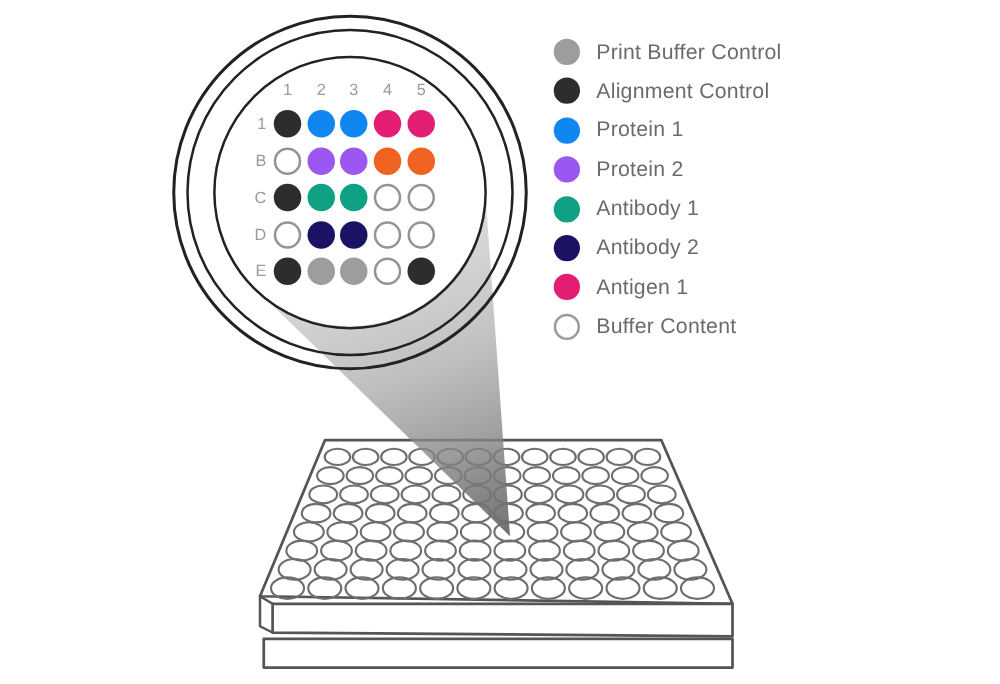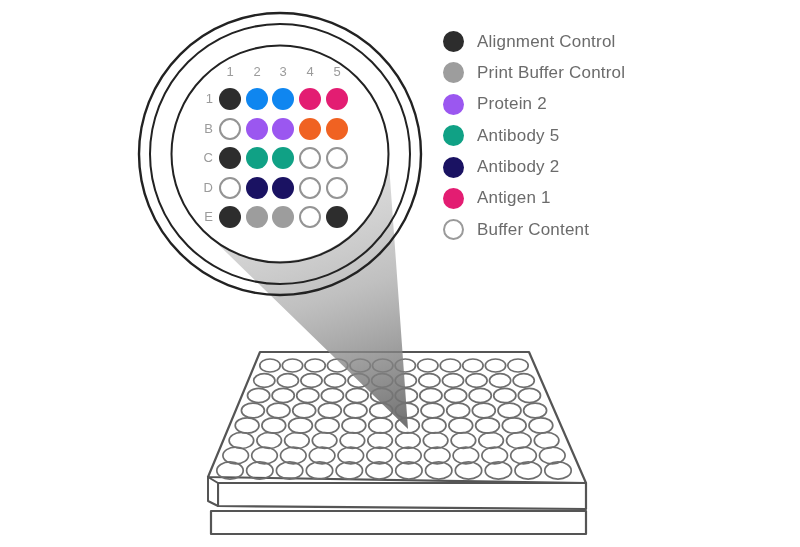--- a/index.html
+++ b/index.html
@@ -187,34 +187,38 @@
       <div class="spot outlined" style="left: 326px; top: 176.5px;"></div>
       <div class="spot" style="background: rgb(45, 45, 45); left: 219px; top: 206px;"></div>
       <div class="spot" style="background: rgb(157, 157, 157); left: 246px; top: 206px;"></div>
       <div class="spot" style="background: rgb(157, 157, 157); left: 272px; top: 206px;"></div>
       <div class="spot outlined" style="left: 299px; top: 206px;"></div>
       <div class="spot" style="background: rgb(45, 45, 45); left: 326px; top: 206px;"></div>
     </div>
 
   <div class="legend" id="legend">
       <div class="legend-item">
+        <span class="legend-swatch" style="background: rgb(157, 157, 157);"></span>
+        <span class="legend-label">Print Buffer Control</span>
+      </div>
+      <div class="legend-item">
         <span class="legend-swatch" style="background: rgb(45, 45, 45);"></span>
         <span class="legend-label">Alignment Control</span>
       </div>
       <div class="legend-item">
-        <span class="legend-swatch" style="background: rgb(157, 157, 157);"></span>
-        <span class="legend-label">Print Buffer Control</span>
+        <span class="legend-swatch" style="background: rgb(15, 134, 240);"></span>
+        <span class="legend-label">Protein 1</span>
       </div>
       <div class="legend-item">
         <span class="legend-swatch" style="background: rgb(155, 87, 240);"></span>
         <span class="legend-label">Protein 2</span>
       </div>
       <div class="legend-item">
         <span class="legend-swatch" style="background: rgb(16, 161, 133);"></span>
-        <span class="legend-label">Antibody 5</span>
+        <span class="legend-label">Antibody 1</span>
       </div>
       <div class="legend-item">
         <span class="legend-swatch" style="background: rgb(26, 18, 98);"></span>
         <span class="legend-label">Antibody 2</span>
       </div>
       <div class="legend-item">
         <span class="legend-swatch" style="background: rgb(227, 29, 114);"></span>
         <span class="legend-label">Antigen 1</span>
       </div>
       <div class="legend-item">

